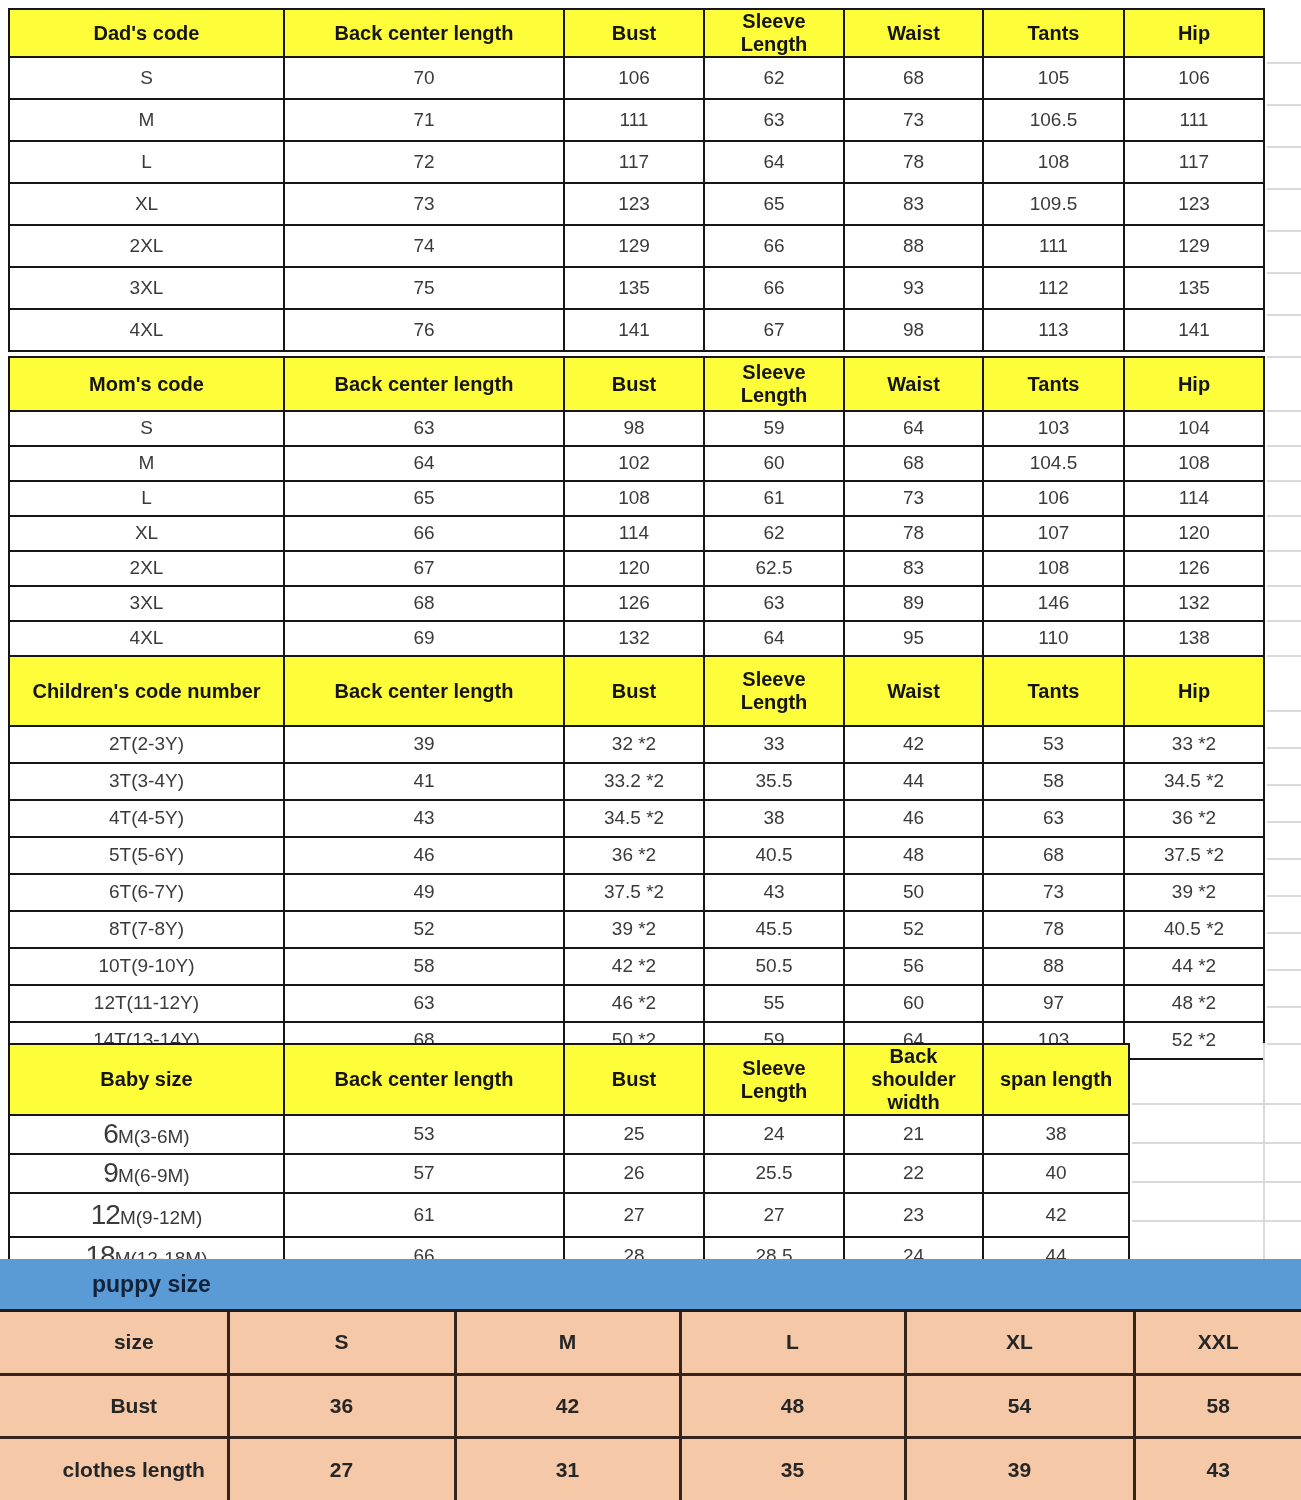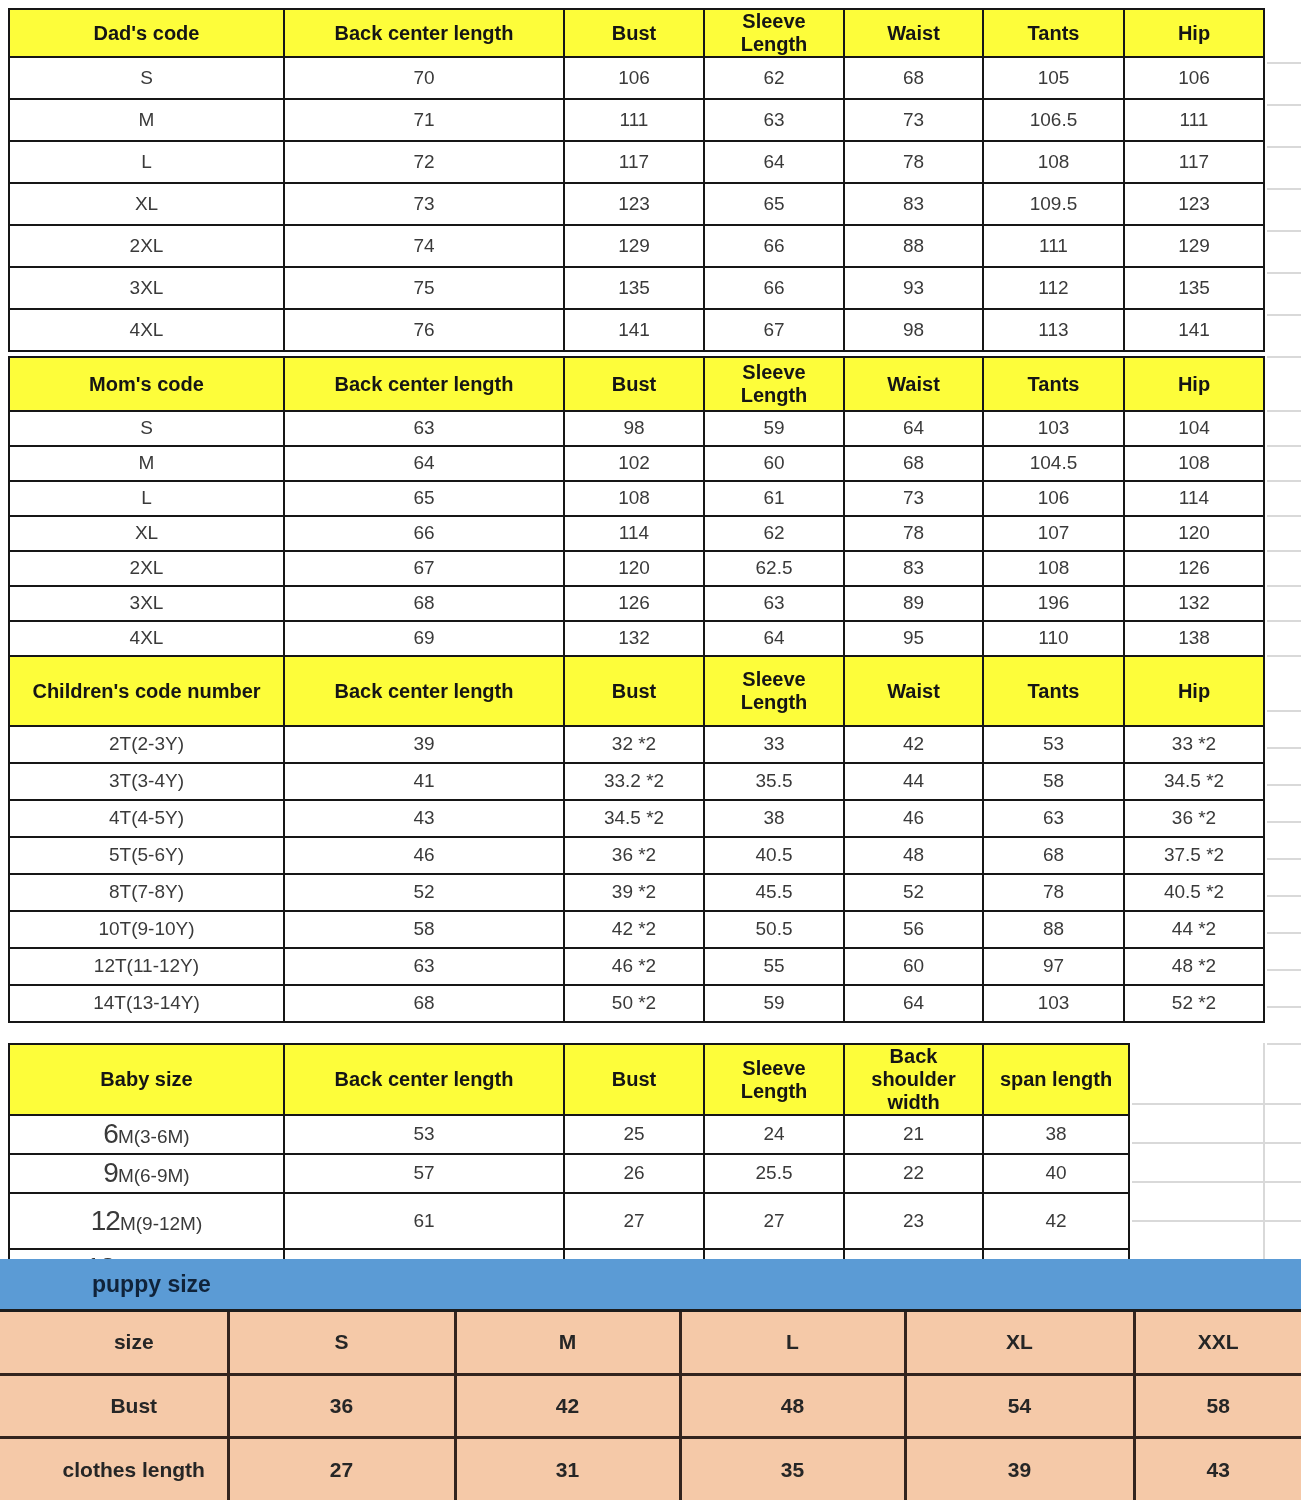--- a/index.html
+++ b/index.html
@@ -209,21 +209,21 @@
           <td>83</td>
           <td>108</td>
           <td>126</td>
         </tr>
         <tr style="height: 35px;">
           <td class="lbl">3XL</td>
           <td>68</td>
           <td>126</td>
           <td>63</td>
           <td>89</td>
-          <td>196</td>
+          <td>146</td>
           <td>132</td>
         </tr>
         <tr style="height: 35px;">
           <td class="lbl">4XL</td>
           <td>69</td>
           <td>132</td>
           <td>64</td>
           <td>95</td>
           <td>110</td>
           <td>138</td>
@@ -281,20 +281,29 @@
           <td class="c-dark">36 *2</td>
         </tr>
         <tr style="height: 37px;">
           <td class="lbl c-blue">5T(5-6Y)</td>
           <td class="c-blue">46</td>
           <td class="c-blue">36 *2</td>
           <td class="c-blue">40.5</td>
           <td class="c-blue">48</td>
           <td class="c-blue">68</td>
           <td class="c-dark">37.5 *2</td>
+        </tr>
+        <tr style="height: 37px;">
+          <td class="lbl c-blue">6T(6-7Y)</td>
+          <td class="c-blue">49</td>
+          <td class="c-blue">37.5 *2</td>
+          <td class="c-blue">43</td>
+          <td class="c-blue">50</td>
+          <td class="c-blue">73</td>
+          <td class="c-dark">39 *2</td>
         </tr>
         <tr style="height: 37px;">
           <td class="lbl c-navy">8T(7-8Y)</td>
           <td class="c-navy">52</td>
           <td class="c-navy">39 *2</td>
           <td class="c-navy">45.5</td>
           <td class="c-navy">52</td>
           <td class="c-navy">78</td>
           <td class="c-dark">40.5 *2</td>
         </tr>
@@ -358,21 +367,21 @@
           <td>38</td>
         </tr>
         <tr style="height: 39px;">
           <td class="lbl baby-lbl"><span class="big">9</span>M(6-9M)</td>
           <td>57</td>
           <td>26</td>
           <td>25.5</td>
           <td>22</td>
           <td>40</td>
         </tr>
-        <tr style="height: 56px;">
+        <tr style="height: 44px;">
           <td class="lbl baby-lbl"><span class="big">12</span>M(9-12M)</td>
           <td>61</td>
           <td>27</td>
           <td>27</td>
           <td>23</td>
           <td>42</td>
         </tr>
         <tr style="height: 39px;">
           <td class="lbl baby-lbl"><span class="big">18</span>M(12-18M)</td>
           <td>66</td>

